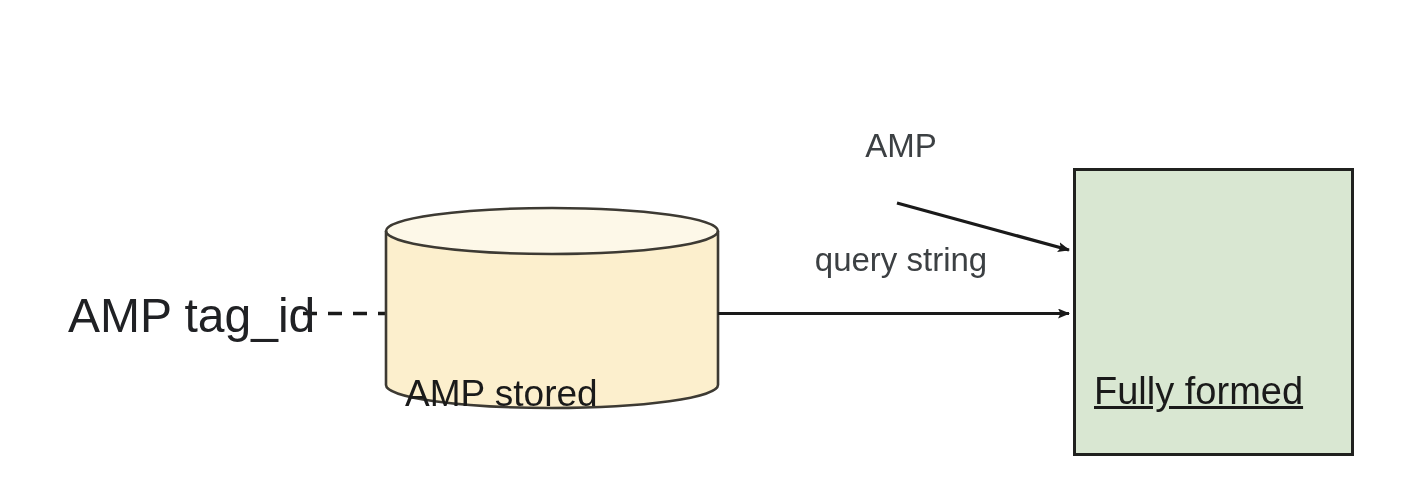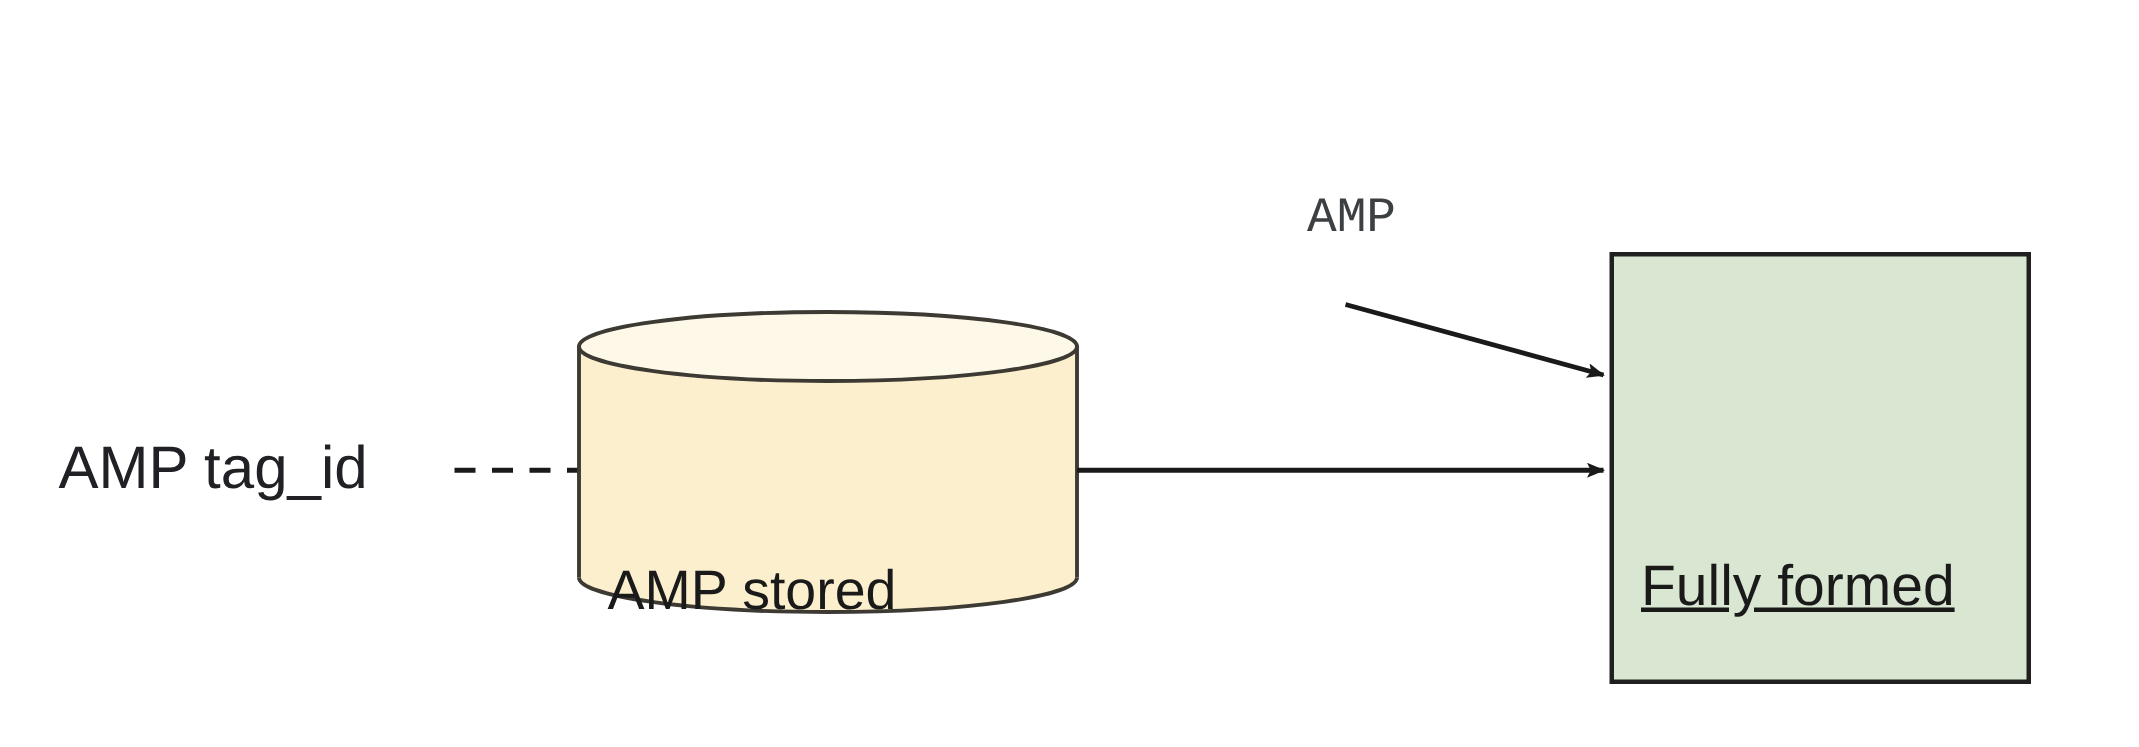--- a/index.html
+++ b/index.html
@@ -34,23 +34,23 @@
 
   .txt {
     position: absolute;
     white-space: pre;
     line-height: 1.0;
     color: #202124;
   }
 
   
   #label-amp-tag-id {
-    left: 39px;
+    left: 68px;
     top: 292px;
-    font-size: 40px;
+    font-size: 48px;
     letter-spacing: 0px;
   }
 
   
   #cylinder-text {
     left: 405px;
     top: 281px;
     font-size: 37px;
     line-height: 45px;
     color: #1a1a1a;
@@ -69,21 +69,20 @@
 
   
   #arrow-label {
     left: 796px;
     top: 51px;
     width: 210px;
     text-align: center;
     font-size: 33px;
     line-height: 38px;
     color: #3c4043;
-    font-family: Liberation Mono, monospace;
   }
   #arrow-label .line { display: block; }
 </style>
 </head>
 <body>
 
 <div id="diagram-canvas">
 
   <svg id="svg-layer" viewBox="0 0 1426 498" xmlns="http://www.w3.org/2000/svg">
 
@@ -131,15 +130,16 @@
     
   </div>
 
   <div class="txt" id="ortb-text">
     <span class="line">Fully formed</span>
     
   </div>
 
   <div class="txt" id="arrow-label">
     <span class="line">AMP</span>
+    <span class="line">query string</span>
   </div>
 
 </div>
 
 </body></html>

